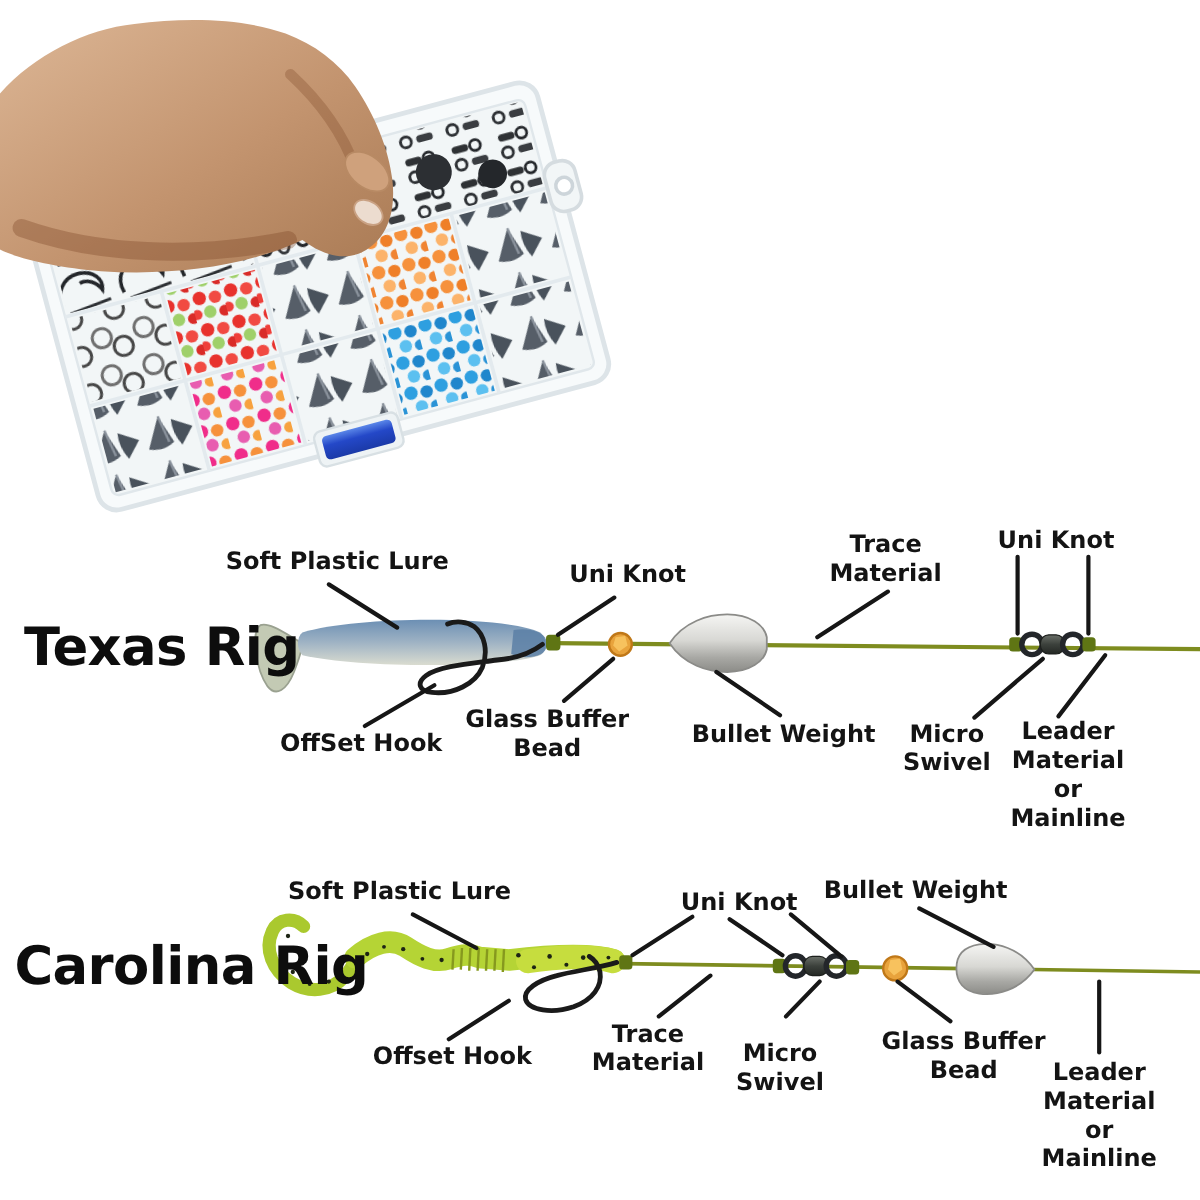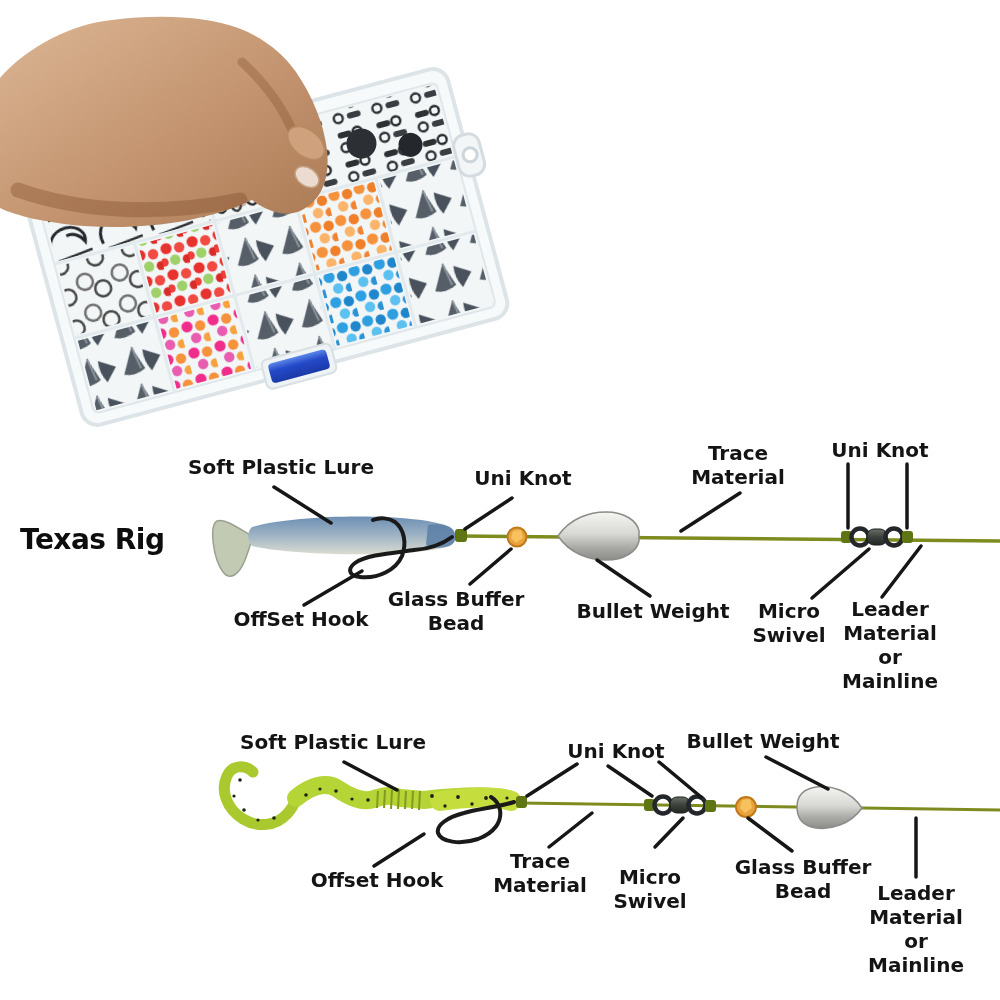--- a/index.html
+++ b/index.html
@@ -1,21 +1,21 @@
 <!DOCTYPE html>
 <html><head>
 <meta charset="utf-8">
 <style>
   html,body{margin:0;padding:0;background:#fff;}
   .canvas{position:relative;width:1000px;height:1000px;background:#ffffff;overflow:hidden;
           font-family:"DejaVu Sans","Liberation Sans",sans-serif;}
   svg.layer{position:absolute;left:0;top:0;}
   .lbl{position:absolute;transform:translateX(-50%);font-weight:bold;font-size:20px;line-height:24px;
        color:#141414;white-space:pre-line;text-align:center;z-index:5;}
-  .rig-title{position:absolute;font-weight:bold;font-size:28px;line-height:36px;color:#0d0d0d;
+  .rig-title{position:absolute;font-weight:bold;font-size:44px;line-height:36px;color:#0d0d0d;
        letter-spacing:-0.5px;z-index:5;}
 </style>
 </head>
 <body>
 
 <div class="canvas">
 
   <svg class="layer" width="1000" height="430" viewBox="0 0 1000 430">
     <defs>
       <linearGradient id="gSkin" x1="0" y1="0" x2="1" y2="1">
@@ -275,20 +275,21 @@
   <div class="lbl" style="left:301px;top:607px;">OffSet Hook</div>
   <div class="lbl" style="left:456px;top:587px;">Glass Buffer
 Bead</div>
   <div class="lbl" style="left:653px;top:599px;">Bullet Weight</div>
   <div class="lbl" style="left:789px;top:599px;">Micro
 Swivel</div>
   <div class="lbl" style="left:890px;top:597px;">Leader
 Material
 or Mainline</div>
 
+  <div class="rig-title" style="left:12px;top:788px;">Carolina Rig</div>
   <div class="lbl" style="left:333px;top:730px;">Soft Plastic Lure</div>
   <div class="lbl" style="left:616px;top:739px;">Uni Knot</div>
   <div class="lbl" style="left:763px;top:729px;">Bullet Weight</div>
   <div class="lbl" style="left:377px;top:868px;">Offset Hook</div>
   <div class="lbl" style="left:540px;top:849px;">Trace
 Material</div>
   <div class="lbl" style="left:650px;top:865px;">Micro
 Swivel</div>
   <div class="lbl" style="left:803px;top:855px;">Glass Buffer
 Bead</div>

